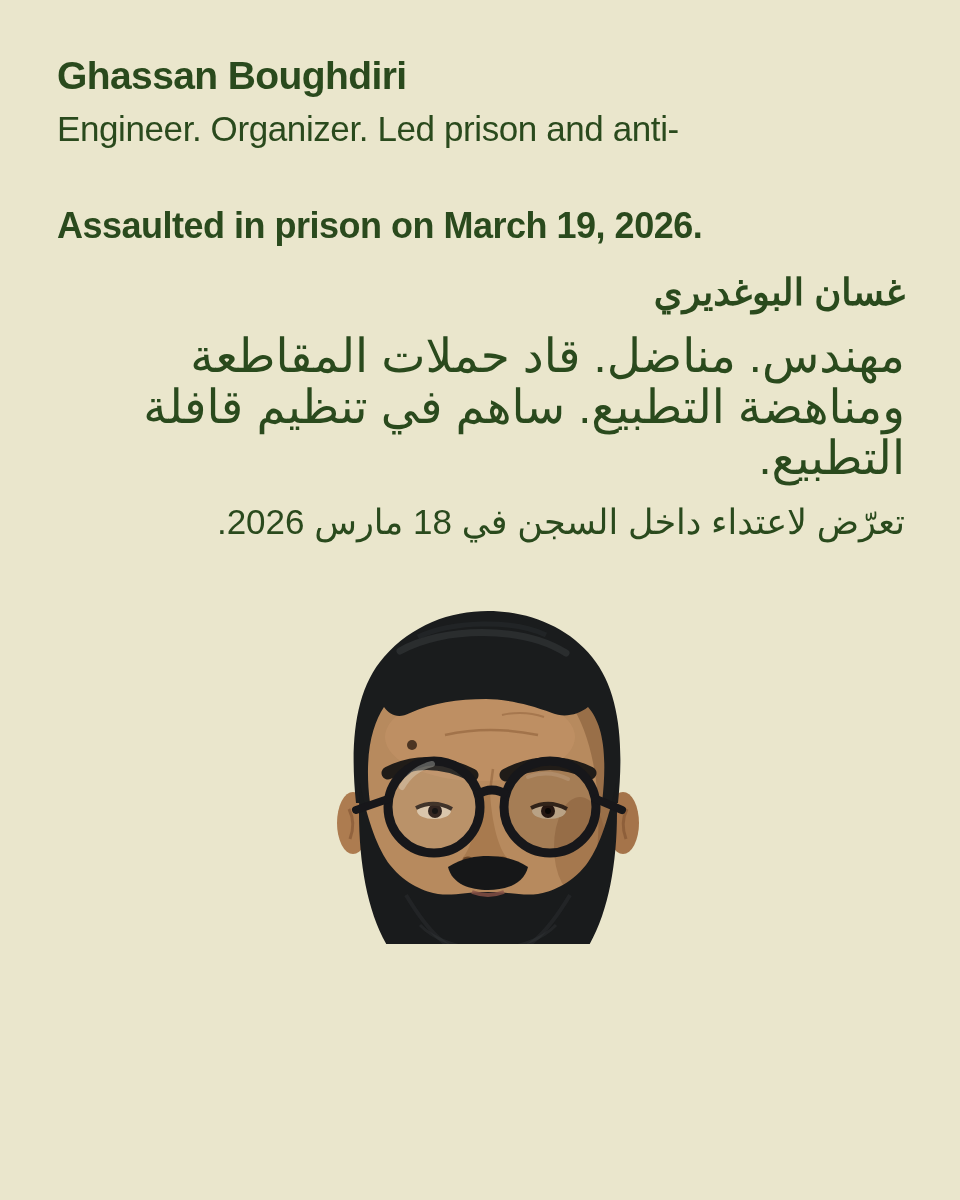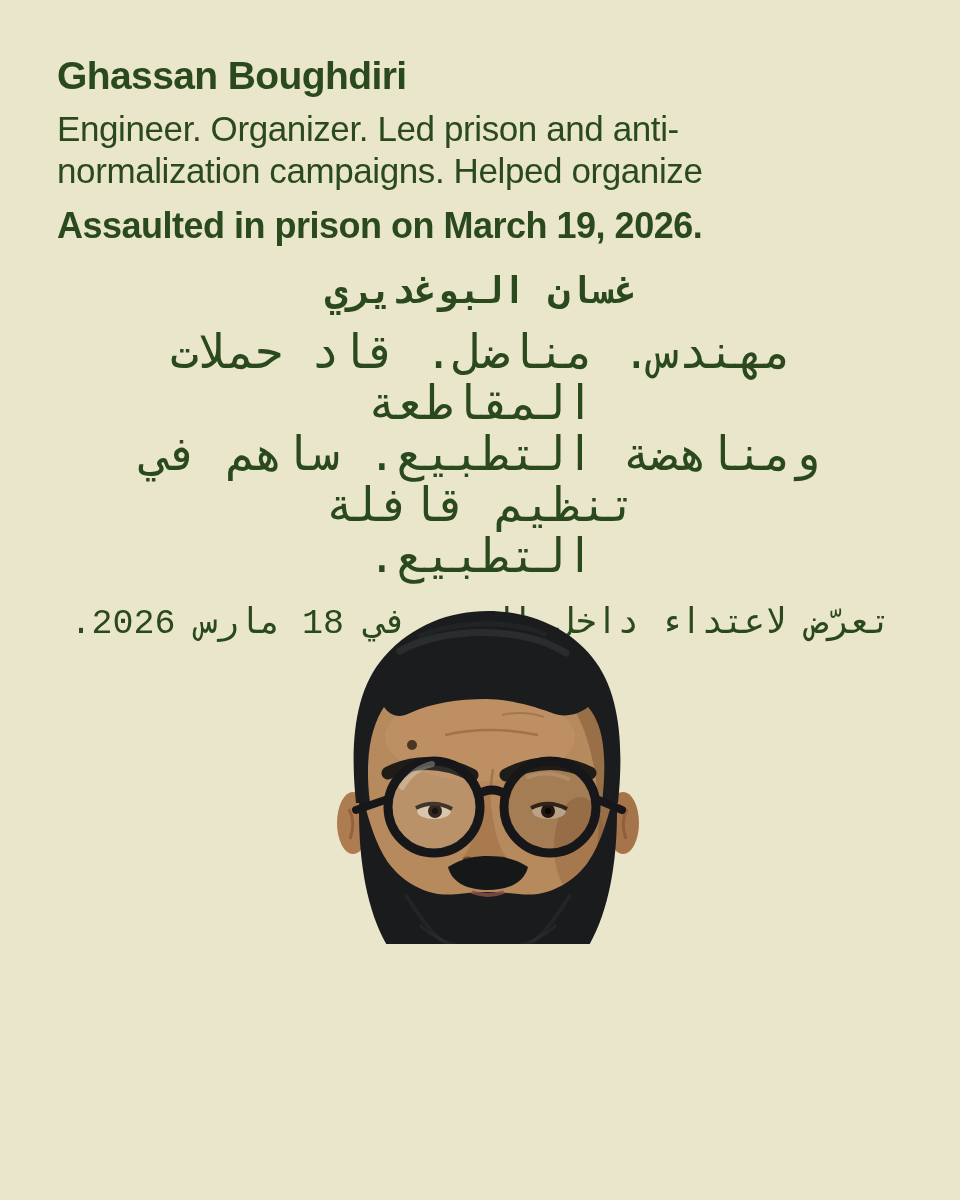--- a/index.html
+++ b/index.html
@@ -4,42 +4,42 @@
 <style>
   html,body{margin:0;padding:0;background:#eae6cc;}
   .poster{
     position:relative;width:960px;height:944px;background:#eae6cc;
     overflow:hidden;font-family:"Liberation Sans",sans-serif;color:#2a4a1d;
   }
   .text-block{position:absolute;left:57px;top:56px;right:55px;}
   .en-name{margin:0;font-size:39px;font-weight:700;line-height:40px;letter-spacing:-0.6px;color:#2a4a1d;}
   .en-bio{margin:12px 0 0;font-size:35px;font-weight:400;line-height:42px;letter-spacing:-0.4px;color:#2a4a1d;}
   .en-event{margin:14px 0 0;font-size:36px;font-weight:700;line-height:40px;letter-spacing:-0.5px;color:#2a4a1d;}
-  .ar{direction:rtl;text-align:center;font-family:Liberation Mono, monospace;color:#2a4a1d;}
+  .ar{direction:rtl;text-align:right;font-family:Liberation Sans, sans-serif;color:#2a4a1d;}
   .ar-name{margin:24px 0 0;font-size:37px;font-weight:700;line-height:46px;}
   .ar-bio{margin:14px 0 0;font-size:47px;font-weight:400;line-height:51px;}
   .ar-event{margin:16px 0 0;font-size:35px;font-weight:400;line-height:46px;}
   .portrait{position:absolute;left:150px;top:595px;width:660px;height:605px;z-index:1;}
   .logo{position:absolute;left:42px;top:990px;width:86px;height:92px;z-index:2;}
   .badge{
     position:absolute;left:56px;top:1103px;height:46px;min-width:166px;z-index:3;
     background:#f2502d;border-radius:24px;box-sizing:border-box;padding:12px 20px;
     color:#ffffff;font-weight:700;font-size:24px;line-height:46px;text-align:center;
     direction:rtl;font-family:"DejaVu Sans","Liberation Sans",sans-serif;white-space:nowrap;
   }
 </style>
 </head>
 <body>
 
 <div class="poster">
 
   <div class="text-block">
     <h1 class="en-name">Ghassan Boughdiri</h1>
 
-    <p class="en-bio"><span>Engineer. Organizer. Led prison and anti-</span><br><span>normalization campaigns. Helped organize</span><br></p>
+    <p class="en-bio"><span>Engineer. Organizer. Led prison and anti-</span><br><br></p>
 
     <p class="en-event">Assaulted in prison on March 19, 2026.</p>
 
     <h2 class="ar ar-name">غسان البوغديري</h2>
 
     <p class="ar ar-bio"><span>مهندس. مناضل. قاد حملات المقاطعة</span><br><span>ومناهضة التطبيع. ساهم في تنظيم قافلة</span><br><span>التطبيع.</span></p>
 
     <p class="ar ar-event">تعرّض لاعتداء داخل السجن في 18 مارس 2026.</p>
   </div>
 

